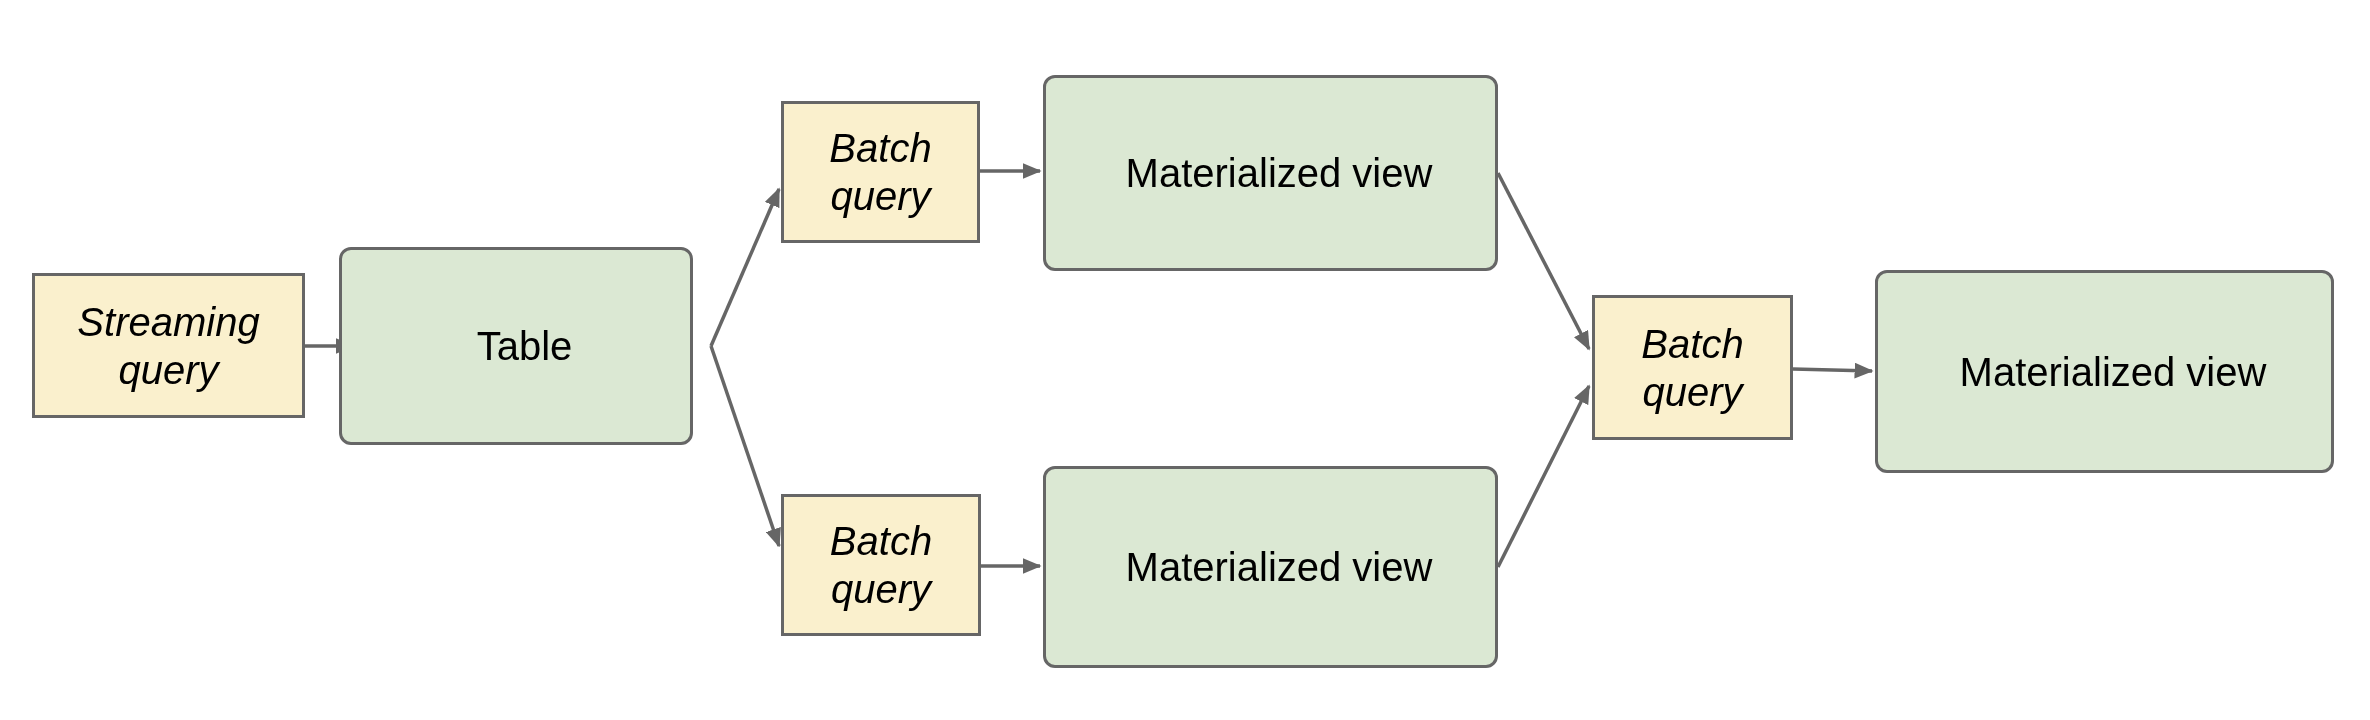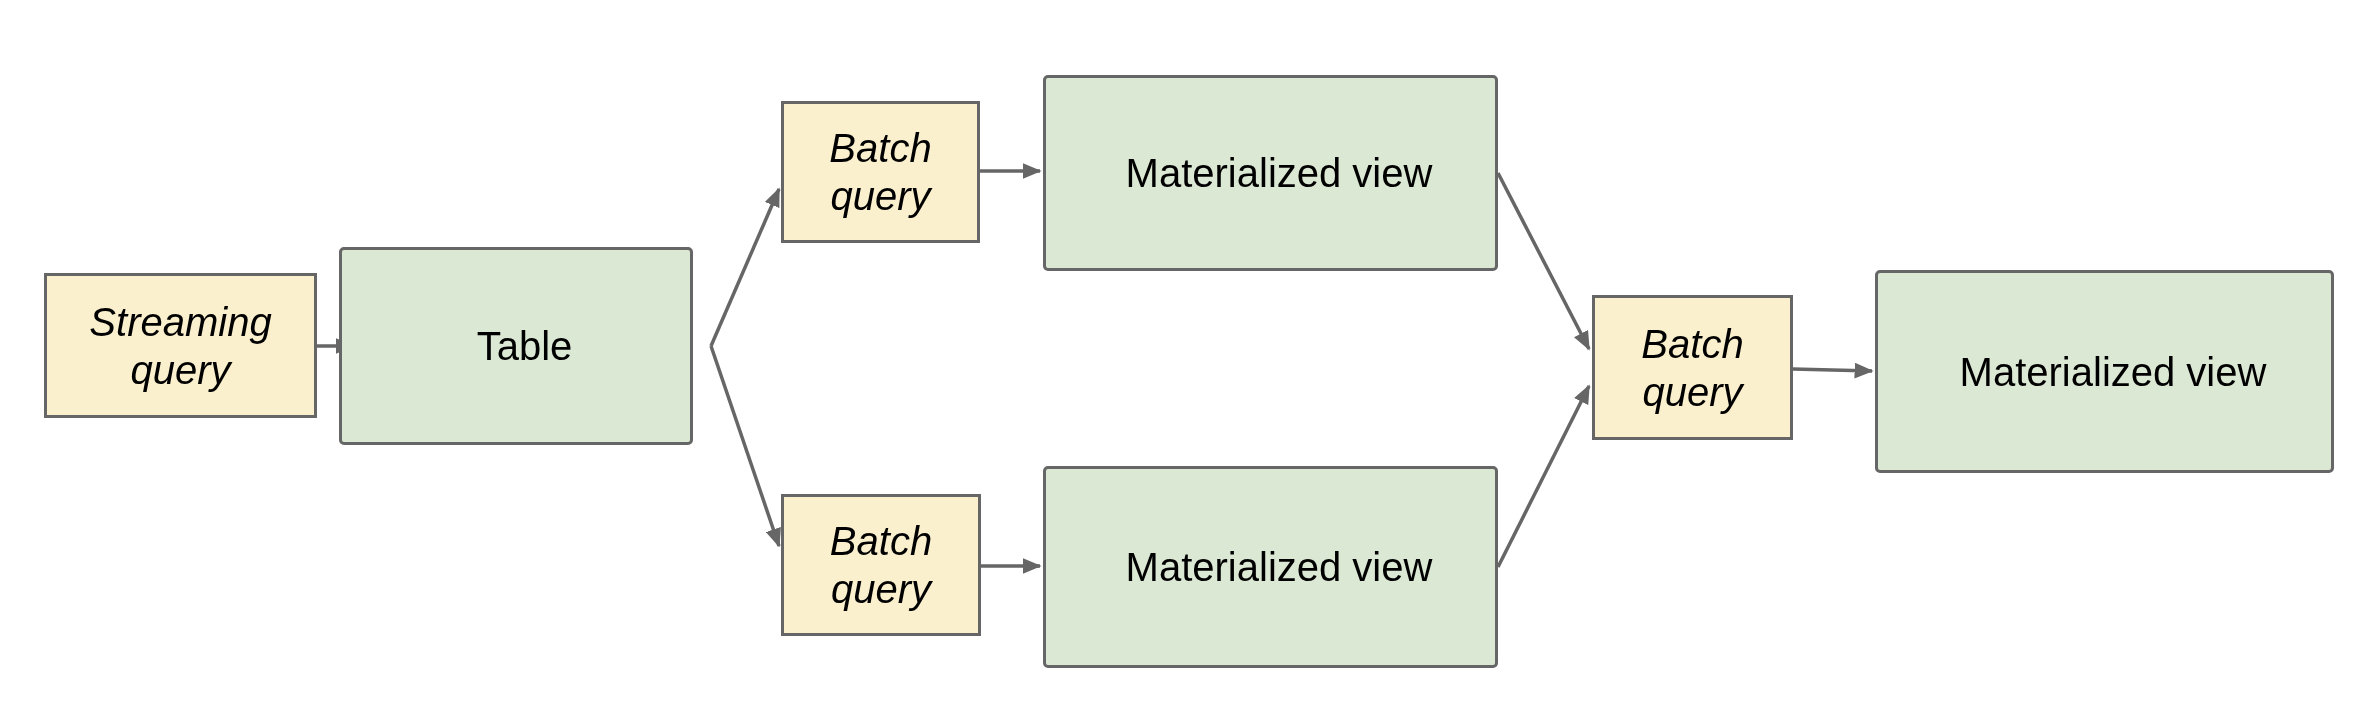--- a/index.html
+++ b/index.html
@@ -40,21 +40,21 @@
     line-height: 1.2;
     white-space: pre-line;
   }
   .node-query {
     background: var(--q-fill, #faf0cd);
     border-radius: 0;
     font-style: italic;
   }
   .node-storage {
     background: var(--s-fill, #dbe8d3);
-    border-radius: 5px;
+    border-radius: 12px;
     padding-left: 17px;
   }
   .label {
     white-space: pre-line;
   }
 </style>
 </head>
 <body>
 
 <div class="canvas">
@@ -68,21 +68,21 @@
   <line x1="305" y1="346" x2="353" y2="346" marker-end="url(#ah)"></line>
       <line x1="711" y1="346" x2="779" y2="189" marker-end="url(#ah)"></line>
       <line x1="711" y1="346" x2="779" y2="546" marker-end="url(#ah)"></line>
       <line x1="980" y1="171" x2="1040" y2="171" marker-end="url(#ah)"></line>
       <line x1="981" y1="566" x2="1040" y2="566" marker-end="url(#ah)"></line>
       <line x1="1498" y1="173" x2="1589" y2="349" marker-end="url(#ah)"></line>
       <line x1="1498" y1="567" x2="1589" y2="386" marker-end="url(#ah)"></line>
       <line x1="1793" y1="369" x2="1872" y2="371" marker-end="url(#ah)"></line>
     </svg>
 
-  <div class="node node-query" style="left: 32px; top: 273px; width: 273px; height: 145px; margin-left: 12px;">
+  <div class="node node-query" style="left: 32px; top: 273px; width: 273px; height: 145px;">
     <span class="label">Streaming
 query</span>
   </div>
 
   <div class="node node-storage" style="left: 339px; top: 247px; width: 354px; height: 198px;">
     <span class="label">Table</span>
   </div>
 
   <div class="node node-query" style="left: 781px; top: 101px; width: 199px; height: 142px;">
     <span class="label">Batch

